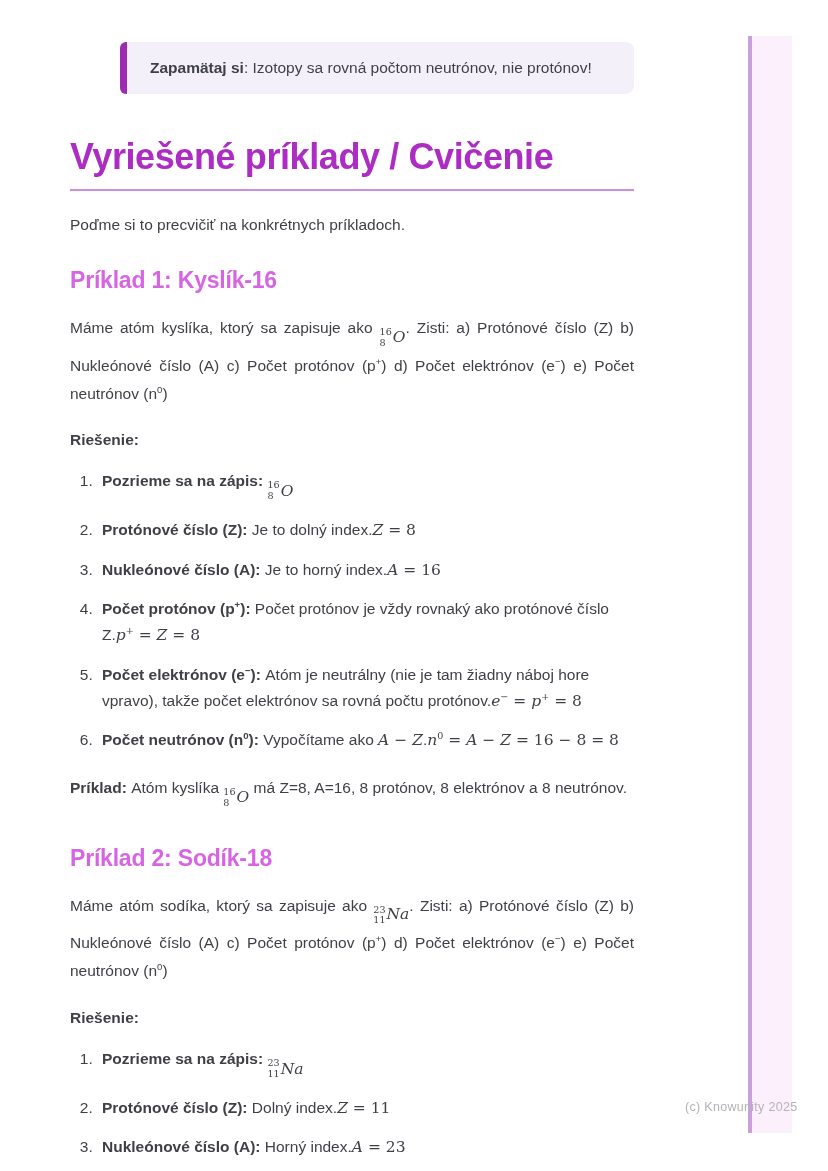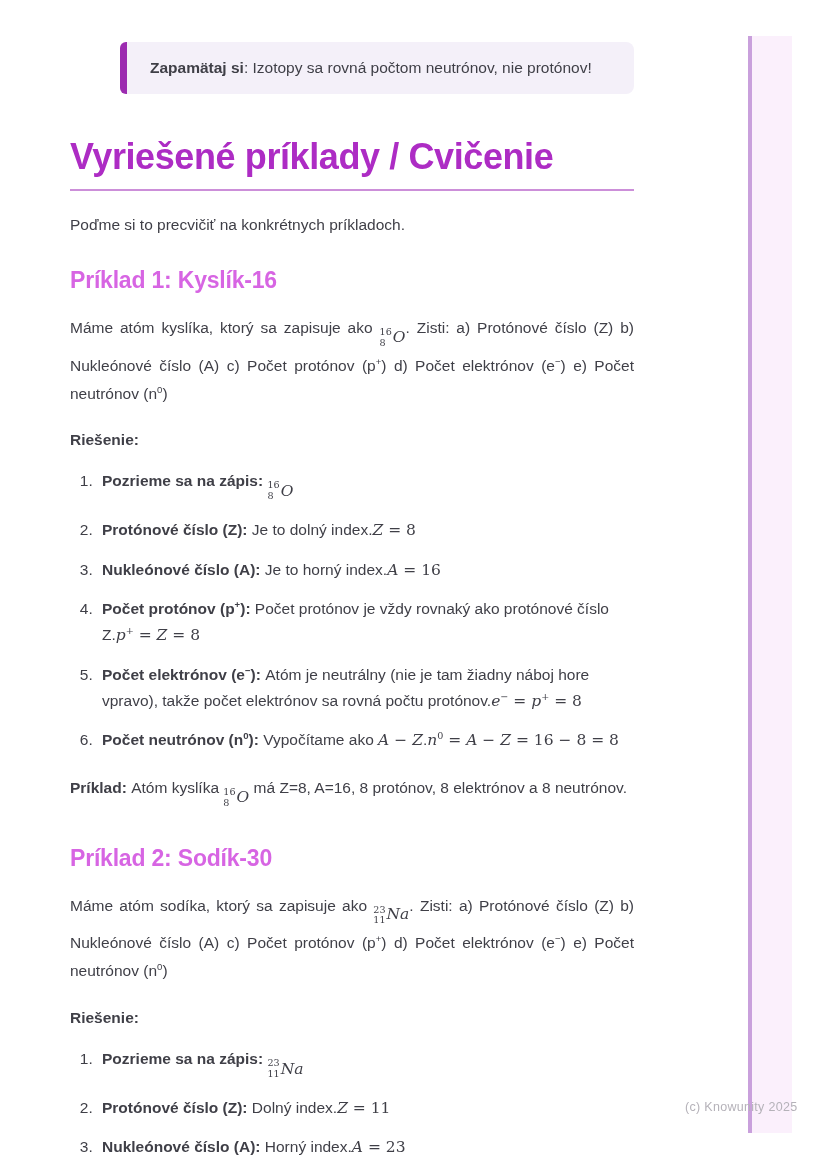--- a/index.html
+++ b/index.html
@@ -107,21 +107,21 @@
     <p class="answer"><span class="b">Príklad: </span><span>Atóm kyslíka </span><span class="iso">
           <span class="st">
             <span>16</span>
             <span>8</span>
           </span>
           <span class="sym">O</span>
         </span><span> má Z=8, A=16, 8 protónov, 8 elektrónov a 8 neutrónov.</span></p>
   </section>
 
   <section>
-    <h2>Príklad 2: Sodík-30</h2>
+    <h2>Príklad 2: Sodík-18</h2>
     <p class="problem"><span>Máme atóm sodíka, ktorý sa zapisuje ako </span><span class="iso">
           <span class="st">
             <span>23</span>
             <span>11</span>
           </span>
           <span class="sym">Na</span>
         </span><span>. Zisti: a) Protónové číslo (Z) b) Nukleónové číslo (A) c) Počet protónov (p</span><sup>+</sup><span>) d) Počet elektrónov (e</span><sup>−</sup><span>) e) Počet neutrónov (n</span><sup>0</sup><span>)</span></p>
     <p class="solution-label">Riešenie:</p>
     <ol>
       <li><span class="b">Pozrieme sa na zápis: </span><span class="iso">

